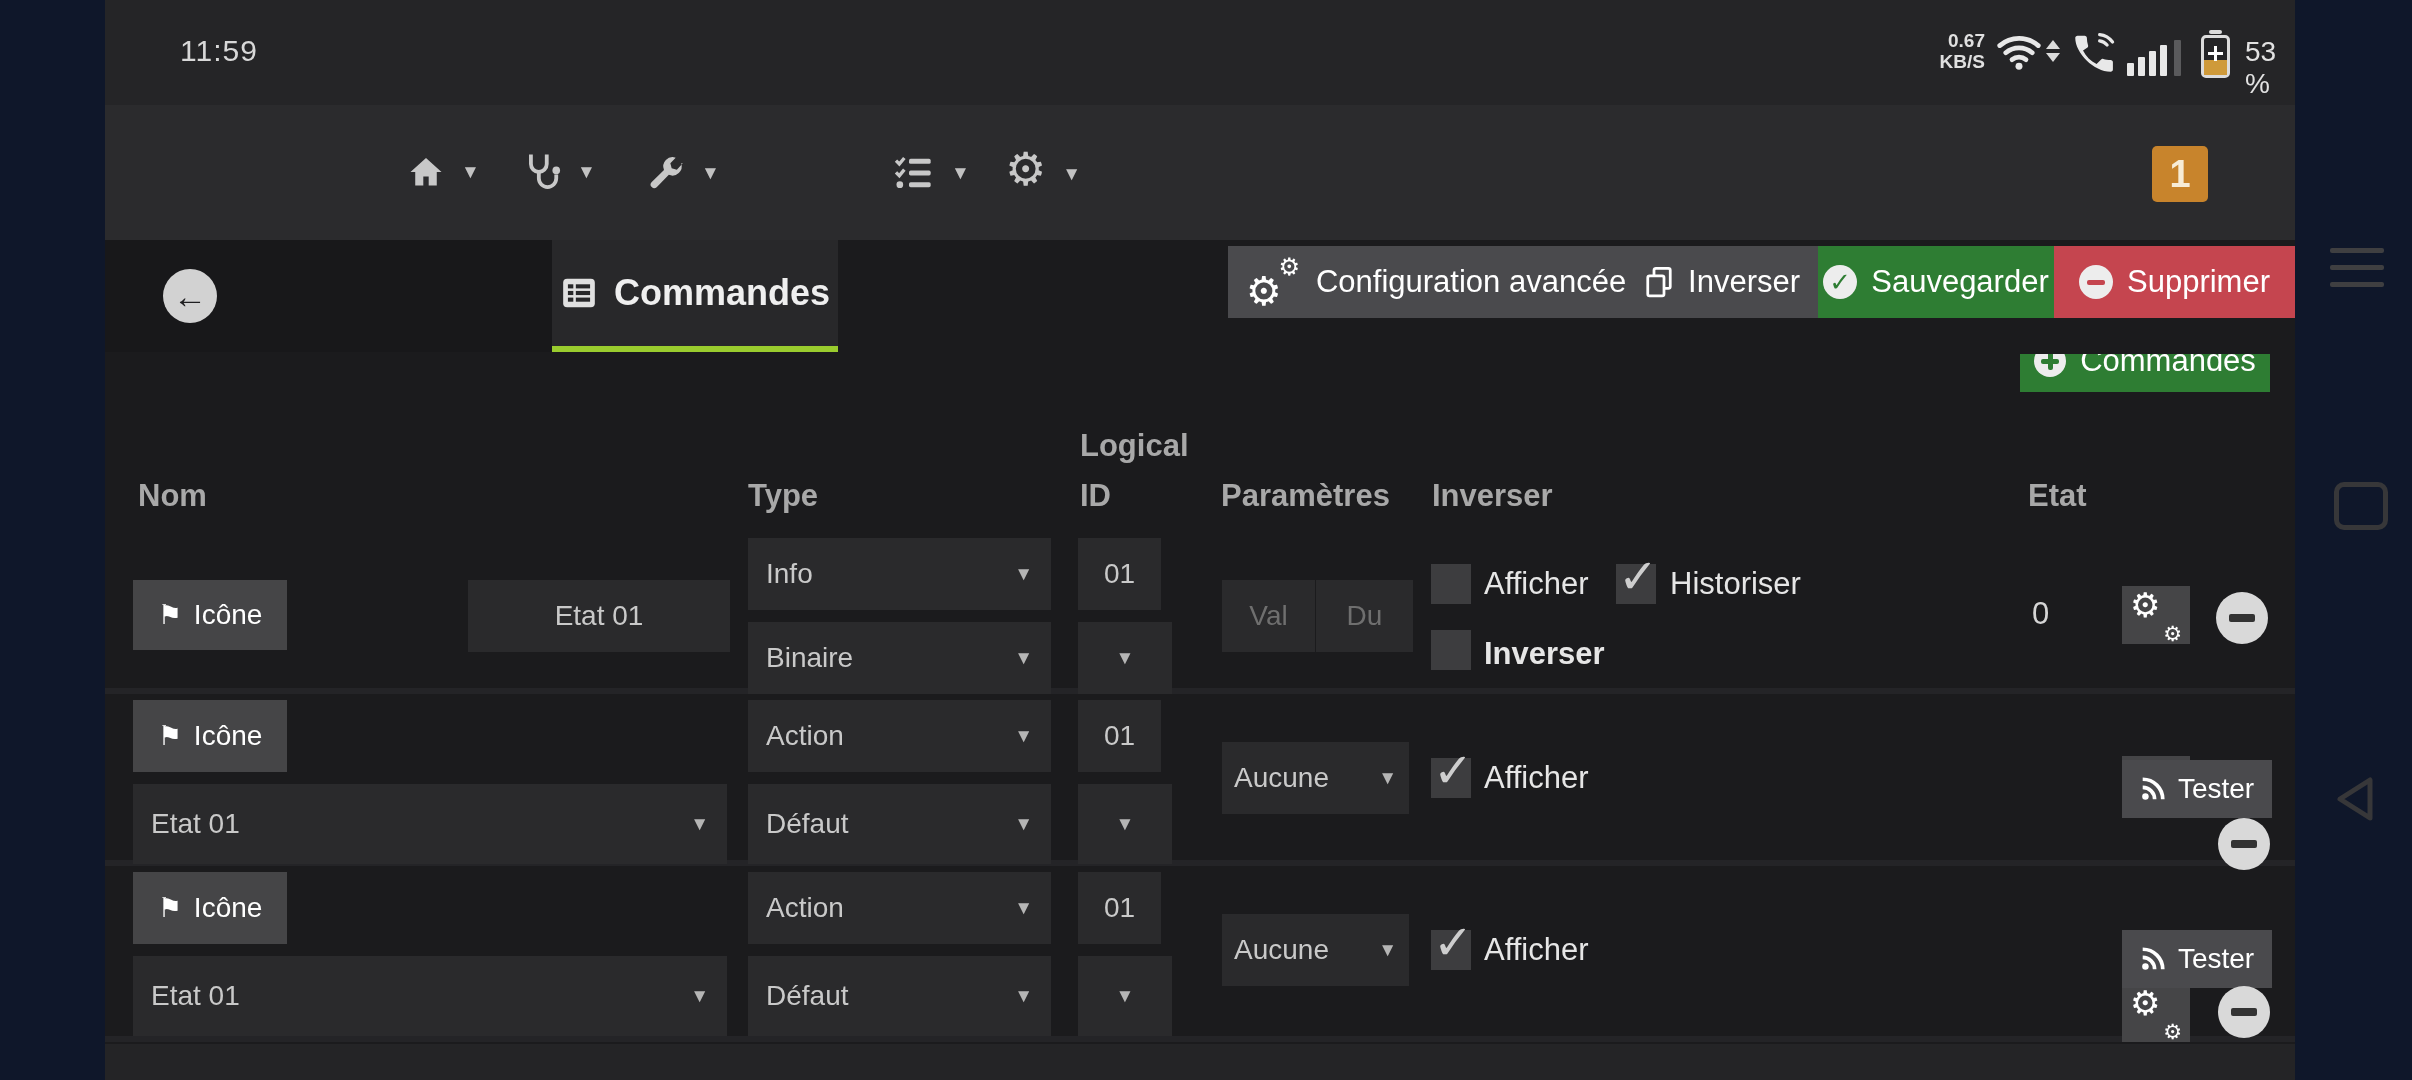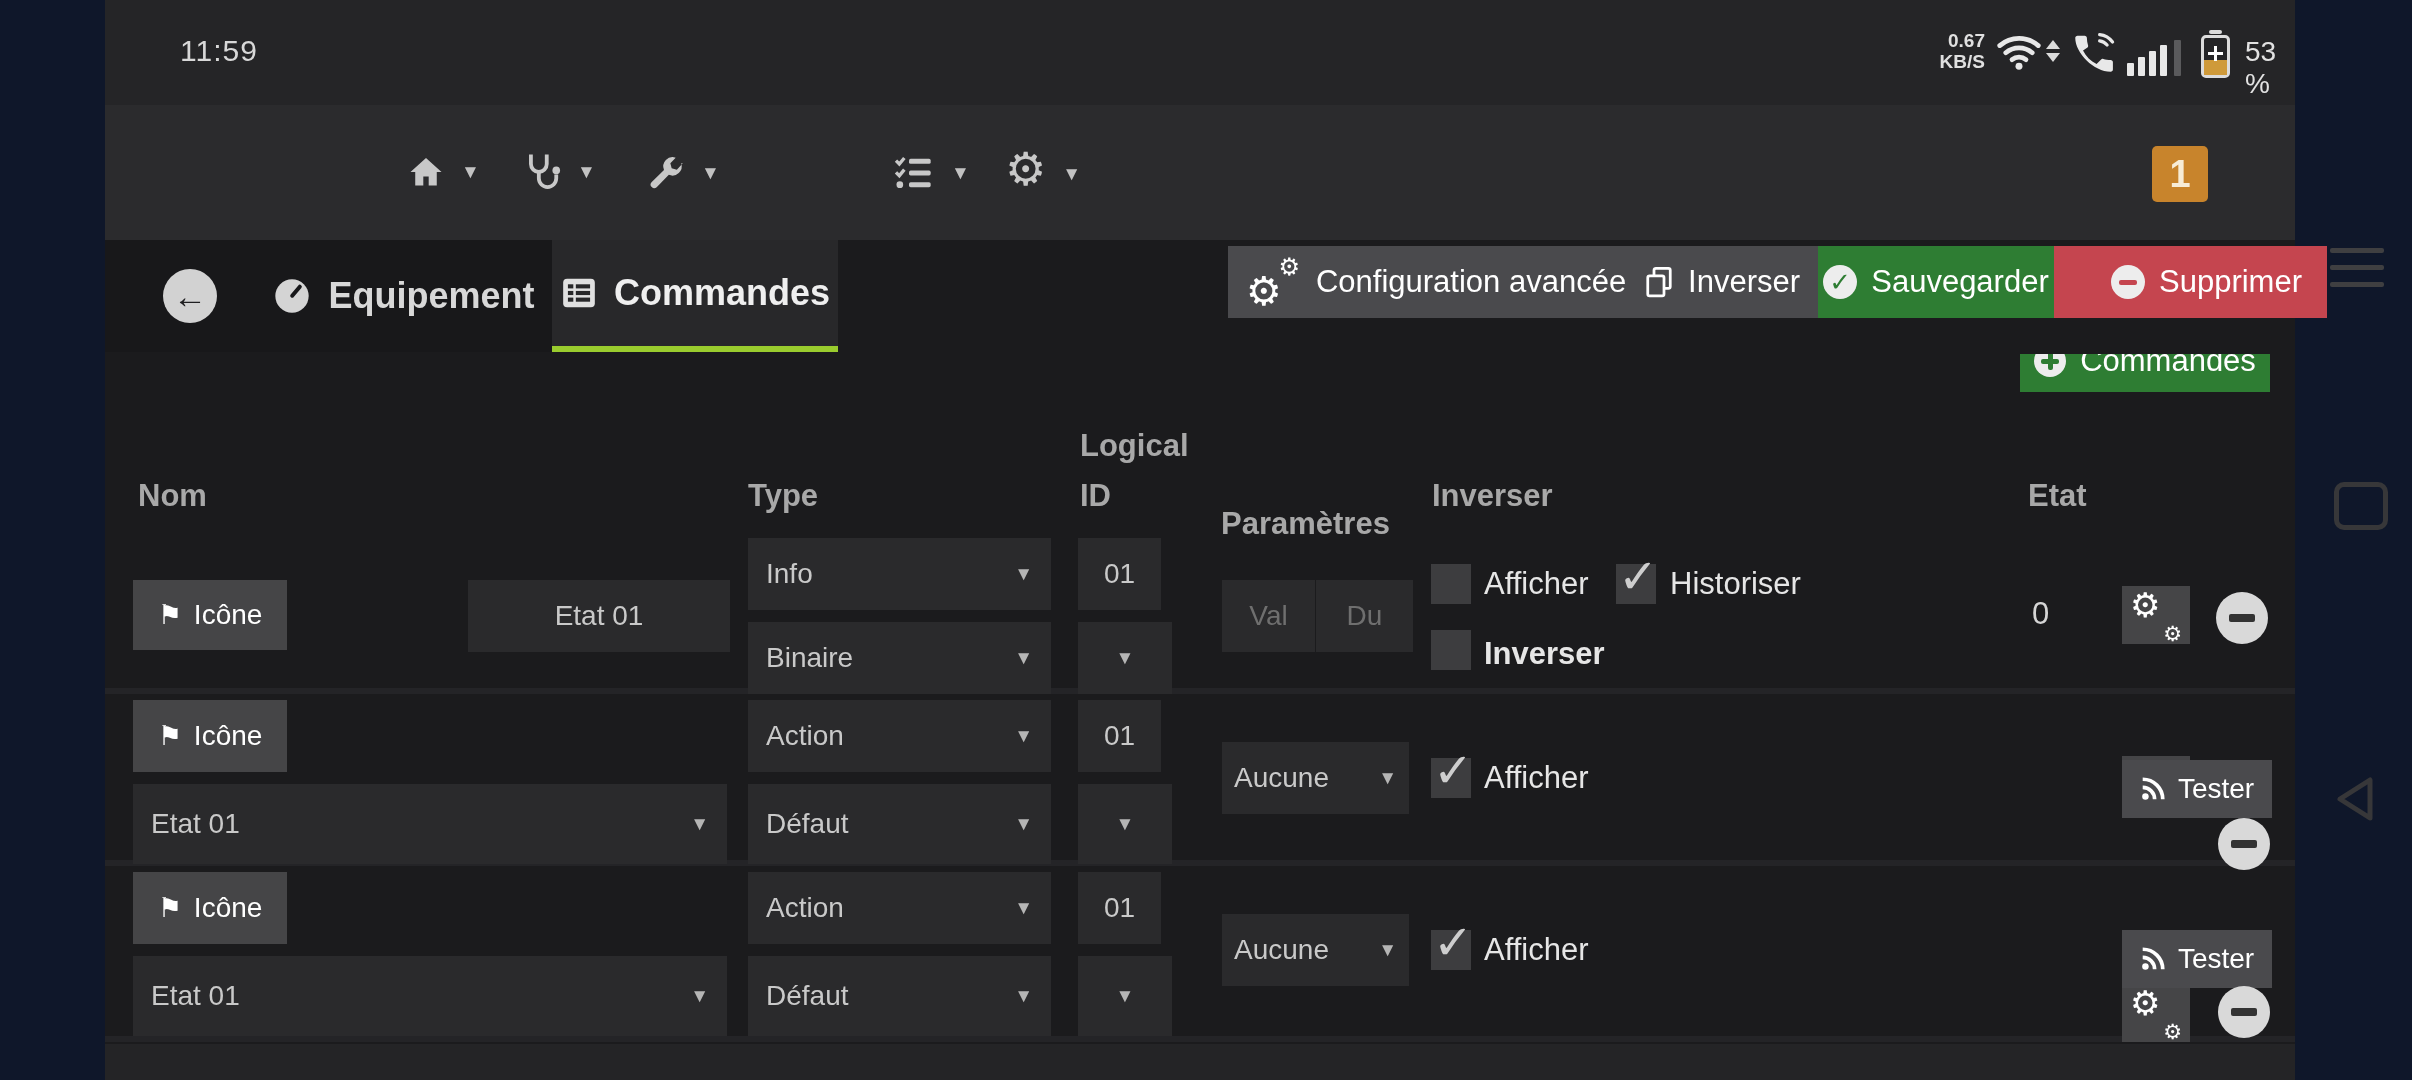--- a/index.html
+++ b/index.html
@@ -32,21 +32,21 @@
   .tab{display:flex;align-items:center;justify-content:center;gap:16px;font-size:36px;font-weight:bold;}
   .tab-dark{background:#18181a;color:#d8d8d8;}
   .tab-active{background:#28282a;color:#efefef;}
   .tab-underline{background:#9acc2e;}
   .back-circle{width:54px;height:54px;border-radius:50%;background:#d2d2d2;display:flex;align-items:center;justify-content:center;}
   .back-arrow{color:#1f1f21;font-size:34px;font-weight:bold;line-height:34px;}
   
   .abar{height:72px;display:flex;align-items:center;color:#fff;font-size:31px;}
   .abar-gray{background:#4a4a4d;}
   .abar-green{background:#2e7d33;}
-  .abar-red{background:#c5454f;padding-left:32px;}
+  .abar-red{background:#c5454f;}
   .dual-gear{position:relative;width:54px;height:46px;}
   .dual-gear .g1{position:absolute;left:0;bottom:-6px;color:#fff;font-size:40px;line-height:40px;}
   .dual-gear .g2{position:absolute;right:0;top:-4px;color:#fff;font-size:24px;line-height:24px;}
   .circ{border-radius:50%;background:#ededed;position:relative;display:flex;align-items:center;justify-content:center;flex:none;}
   .circ .bar-h{position:absolute;width:18px;height:5px;border-radius:2px;}
   .circ .bar-v{position:absolute;width:5px;height:18px;border-radius:2px;}
   .circ .chk{font-size:26px;font-weight:bold;color:#2e7d33;}
   .add-btn{background:#2e7d33;color:#fff;font-size:31px;display:flex;align-items:center;justify-content:center;gap:14px;
            clip-path:inset(24px 0 0 0);}
   
@@ -180,27 +180,20 @@
       <span class="bar-h" style="background:#2e7d33;"></span>
         <span class="bar-v" style="background:#2e7d33;"></span>
     </span>
     <span>Commandes</span>
   </div>
 
   <div class="abs tab-dark" style="left:105px;top:240px;width:447px;height:112px;"></div>
   <div class="abs back-circle" style="left:163px;top:269px;">
     <span class="back-arrow">←</span>
   </div>
-  <div class="abs tab tab-dark" style="left:255px;top:240px;width:297px;height:112px;">
-    <svg width="40" height="40" viewBox="0 0 24 24">
-      <circle cx="12" cy="12" r="10" fill="#d4d4d4"></circle>
-      <rect x="10.8" y="3.5" width="2.4" height="9.5" rx="1.2" fill="#18181a" transform="rotate(40 12 12)"></rect>
-    </svg>
-    <span>Equipement</span>
-  </div>
   <div class="abs tab tab-active" style="left:552px;top:240px;width:286px;height:106px;">
     <svg width="38" height="38" viewBox="0 0 24 24">
       <rect x="2" y="3" width="20" height="18" rx="2.5" fill="#e0e0e0"></rect>
       <g fill="#28282a">
         <rect x="5" y="6.5" width="3.4" height="2.6"></rect>
           <rect x="10" y="6.5" width="9" height="2.6"></rect>
         <rect x="5" y="10.7" width="3.4" height="2.6"></rect>
           <rect x="10" y="10.7" width="9" height="2.6"></rect>
         <rect x="5" y="14.9" width="3.4" height="2.6"></rect>
           <rect x="10" y="14.9" width="9" height="2.6"></rect>
@@ -236,21 +229,21 @@
     <span class="circ" style="width:34px;height:34px;">
       <span class="bar-h" style="background:#c5454f;"></span>
     </span>
     <span>Supprimer</span>
   </div>
 
   <span class="abs th" style="left:138px;top:478px;">Nom</span>
   <span class="abs th" style="left:748px;top:478px;">Type</span>
   <span class="abs th" style="left:1080px;top:428px;">Logical</span>
   <span class="abs th" style="left:1080px;top:478px;">ID</span>
-  <span class="abs th" style="left:1221px;top:478px;margin-top:28px;">Paramètres</span>
+  <span class="abs th" style="left:1221px;top:478px;">Paramètres</span>
   <span class="abs th" style="left:1432px;top:478px;">Inverser</span>
   <span class="abs th" style="left:2028px;top:478px;">Etat</span>
 
   <div class="abs sep" style="left:105px;top:688px;width:2190px;height:6px;"></div>
   <div class="abs sep" style="left:105px;top:860px;width:2190px;height:6px;"></div>
   <div class="abs sep" style="left:105px;top:1036px;width:2190px;height:6px;"></div>
   <div class="abs" style="left:105px;top:1044px;width:2190px;height:36px;background:#242426;"></div>
 
   <div>
     <div class="abs icone-btn" style="left:133px;top:580px;width:154px;height:70px;">

